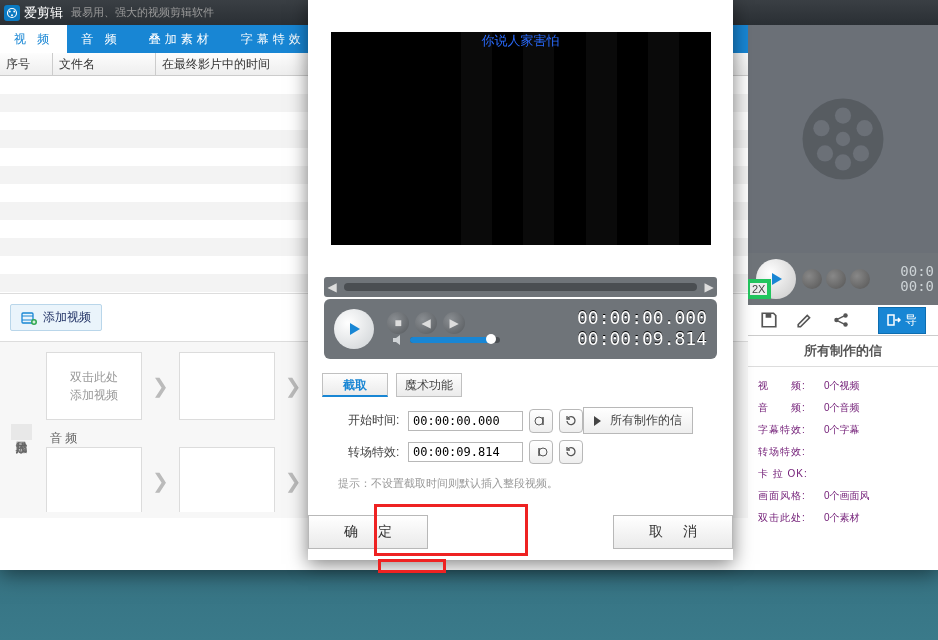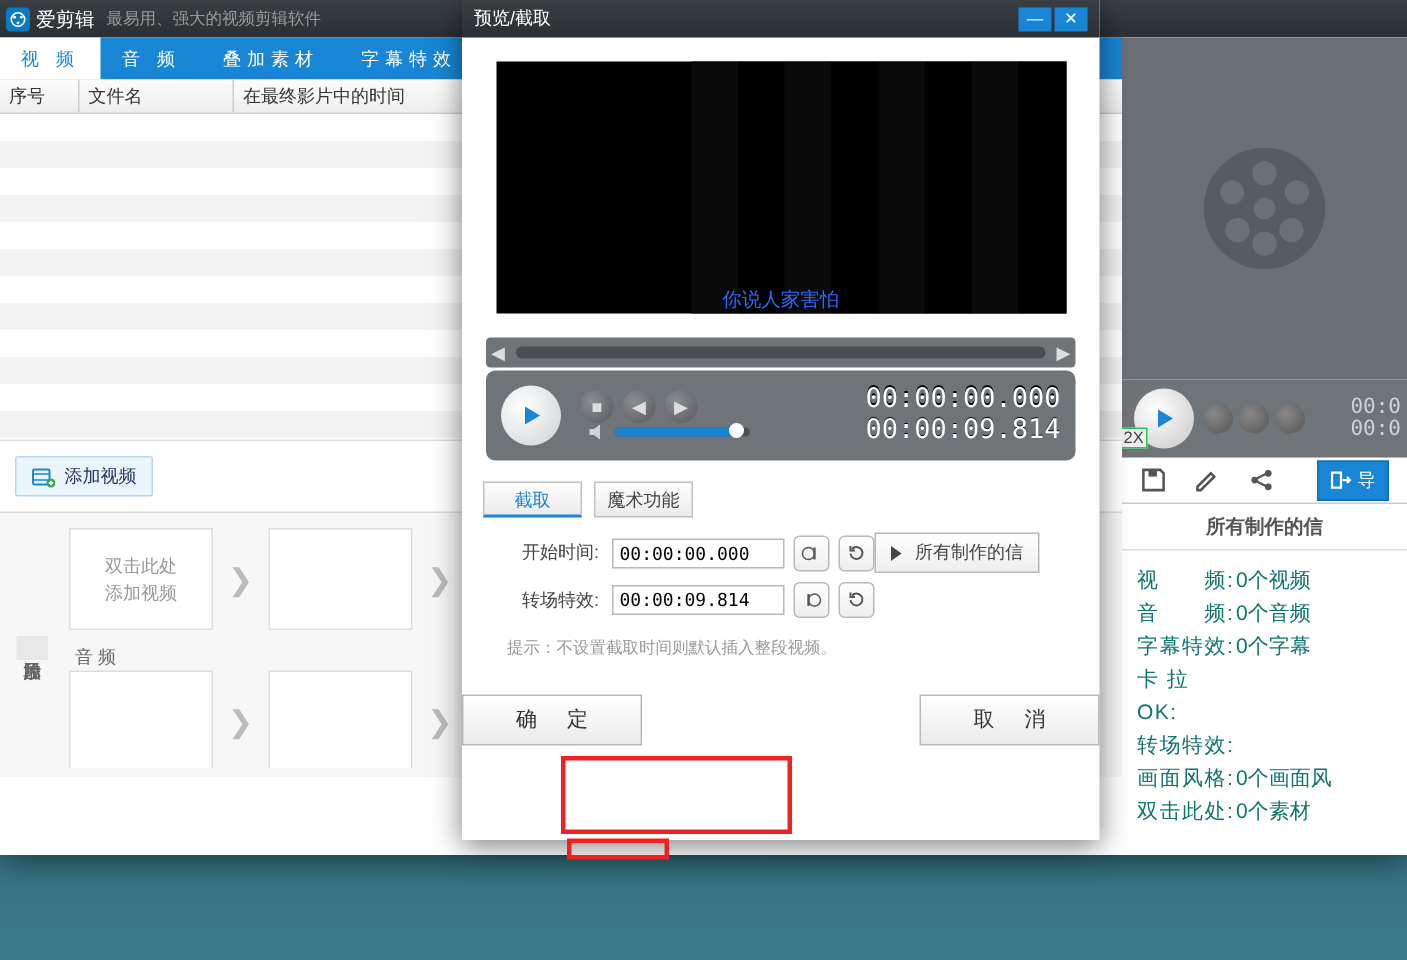--- a/index.html
+++ b/index.html
@@ -41,63 +41,63 @@
 .tl-row{display:flex;align-items:center;gap:10px;margin-bottom:10px}
 .tl-label{font-size:12px;color:#666;width:770px;padding-left:4px}
 .slot{width:94px;height:66px;background:#fff;border:1px solid #dcdcdc;display:flex;align-items:center;justify-content:center;flex-direction:column;color:#999;font-size:12px;line-height:1.5}
 .arr{color:#bbb;font-size:20px}
 
 
 .rpanel{position:absolute;right:0;top:25px;width:190px;bottom:0;background:#fff;display:flex;flex-direction:column}
 .preview{height:228px;background:#6b7077;display:flex;align-items:center;justify-content:center}
 .reel{width:90px;height:90px;opacity:.6}
 .ctrlstrip{height:52px;background:#6f7479;display:flex;align-items:center;padding:0 4px;position:relative;overflow:hidden}
-.zoom-badge{position:absolute;left:-2px;bottom:6px;background:#eee;border:1px solid #22c55e;padding:0 2px;font-size:11px;color:#444}
+.zoom-badge{position:absolute;left:-2px;bottom:6px;background:#eee;border:4px solid #22c55e;padding:0 2px;font-size:11px;color:#444}
 .playbtn-big{width:40px;height:40px;border-radius:50%;background:radial-gradient(circle at 35% 35%,#fff,#c8c8c8);display:flex;align-items:center;justify-content:center;margin:0 4px}
 .tribtn{width:20px;height:20px;border-radius:50%;background:radial-gradient(circle at 35% 35%,#888,#555);margin:0 2px}
 .time-r{margin-left:auto;font-family:monospace;color:#fff;font-size:14px;line-height:1.1;color:#cdd3d6}
 
 .toolbar{height:30px;display:flex;align-items:center;gap:18px;padding:0 12px;border-bottom:1px solid #ccc}
 .tool-ico{width:18px;height:18px;color:#555}
 .export-btn{margin-left:auto;background:#1886d4;color:#fff;padding:4px 8px;display:flex;align-items:center;border:1px solid #0d6db0;font-size:12px}
 
 .info-title{padding:6px 0;text-align:center;font-weight:bold;font-size:13px;color:#555;border-bottom:1px solid #ddd}
-.info-body{flex:1;padding:8px 10px;font-size:14px;color:#0f766e}
+.info-body{flex:1;padding:8px 10px;font-size:10px;color:#701a75}
 .info-row{display:flex;line-height:22px}
 .info-row .k{width:66px;letter-spacing:1px}
 .info-row .v{flex:1}
 
 
 .dlg{position:absolute;left:308px;top:0;width:425px;height:560px;background:#fff;box-shadow:0 4px 18px rgba(0,0,0,.5)}
 .dlg-title{height:25px;background:linear-gradient(#3a3f44,#2a2f34);color:#fff;display:flex;align-items:center;padding:0 8px;font-size:12px}
 .dlg-title .winbtns{margin-left:auto;display:flex}
 .wbtn{width:22px;height:16px;background:#1886d4;margin-left:2px;color:#fff;display:flex;align-items:center;justify-content:center;font-size:11px;cursor:pointer}
 .dlg-body{padding:16px}
-.dlg-video{width:380px;height:168px;background:#000;margin:0 auto;display:flex;align-items:flex-end;justify-content:center;position:relative}
+.dlg-video{width:380px;height:213px;background:#000;margin:16px auto;display:flex;align-items:flex-start;justify-content:center;position:relative}
 .subzone{color:#2a6bff;font-size:13px;position:relative;z-index:1}
 .blinds{position:absolute;left:130px;right:0;top:0;bottom:0;display:flex}
 .blinds span{flex:1;background:#000}
 .blinds span:nth-child(odd){background:#0a0a0a}
 
 .dlg-scroll{height:20px;background:#6f7479;display:flex;align-items:center;margin:0 16px;border-radius:3px}
 .dlg-scroll .arrow{width:16px;height:16px;color:#ddd;display:flex;align-items:center;justify-content:center}
 .dlg-scroll .track{flex:1;height:8px;background:#4a4e52;border-radius:4px;margin:0 4px}
 .dlg-ctrls{height:60px;background:#6f7479;margin:2px 16px 0;border-radius:6px;display:flex;align-items:center;padding:0 10px}
 .play-circle{width:40px;height:40px;border-radius:50%;background:radial-gradient(circle at 35% 35%,#fff,#cdd1d4);display:flex;align-items:center;justify-content:center;margin-right:10px;cursor:pointer}
 .play-circle svg{fill:#1886d4}
 .rnd{width:22px;height:22px;border-radius:50%;background:radial-gradient(circle at 35% 35%,#8a8e92,#55595d);margin:0 3px;display:flex;align-items:center;justify-content:center;color:#ddd;cursor:pointer}
 .vol{display:flex;align-items:center;margin-left:8px;color:#cfd3d6}
 .vol .bar{width:90px;height:6px;background:#4b4f53;border-radius:3px;margin-left:4px;position:relative}
 .vol .bar::before{content:"";position:absolute;left:0;top:0;bottom:0;width:80px;background:#1886d4;border-radius:3px}
 .vol .bar::after{content:"";position:absolute;left:76px;top:-3px;width:10px;height:10px;border-radius:50%;background:#fff}
 .tc{margin-left:auto;font-family:monospace;font-size:18px;color:#fff;text-align:right;line-height:1.15;text-shadow:0 -1px 0 #000}
 
 .minitabs{display:flex;margin:14px 14px 0;height:24px;gap:8px}
 .mtab{width:64px;border:1px solid #c0c0c0;text-align:center;line-height:22px;font-size:12px;background:linear-gradient(#fefefe,#ebebeb);cursor:pointer;color:#444}
-.mtab.active{border-bottom:2px solid #1886d4;color:#1886d4;font-weight:normal}
+.mtab.active{border-bottom:2px solid #1886d4;color:#1886d4;font-weight:bold}
 
 .fields{padding:10px 40px 4px;font-size:12px;color:#444}
 .frow{display:flex;align-items:center;margin-bottom:6px}
 .frow label{width:60px}
 .frow input{width:105px;border:1px solid #b8b8b8;padding:2px 4px;font-family:monospace;font-size:12px;background:#fff}
 .roundico{width:22px;height:22px;border:1px solid #b8b8b8;border-radius:4px;margin-left:6px;display:flex;align-items:center;justify-content:center;background:linear-gradient(#fff,#eee);cursor:pointer}
 .playseg{margin-left:auto;border:1px solid #b8b8b8;padding:4px 10px;background:linear-gradient(#fff,#eee);cursor:pointer;display:flex;align-items:center}
 .playseg::before{content:"";border:5px solid transparent;border-left:7px solid #444;margin-right:4px}
 .hint{color:#999;padding:2px 30px;font-size:11px}
 
@@ -238,47 +238,40 @@
         </div>
       <div class="info-row">
           <div class="k">音　　频:</div>
           <div class="v">0个音频</div>
         </div>
       <div class="info-row">
           <div class="k">字幕特效:</div>
           <div class="v">0个字幕</div>
         </div>
       <div class="info-row">
+          <div class="k">转场特效:</div>
+          <div class="v"></div>
+        </div>
+      <div class="info-row">
           <div class="k">卡 拉 OK:</div>
           <div class="v"></div>
         </div>
       <div class="info-row">
-          <div class="k">转场特效:</div>
-          <div class="v"></div>
-        </div>
-      <div class="info-row">
           <div class="k">画面风格:</div>
           <div class="v">0个画面风</div>
         </div>
       <div class="info-row">
           <div class="k">双击此处:</div>
           <div class="v">0个素材</div>
         </div>
     </div>
   </div>
 </div>
 
 <div class="dlg">
-  <div class="dlg-title">
-    <span>预览/截取</span>
-    <div class="winbtns">
-      <div class="wbtn">—</div>
-      <div class="wbtn">✕</div>
-    </div>
-  </div>
   <div class="dlg-body">
     <div class="dlg-video">
       <div class="blinds">
           <span></span>
           <span></span>
           <span></span>
           <span></span>
           <span></span>
           <span></span>
           <span></span>

